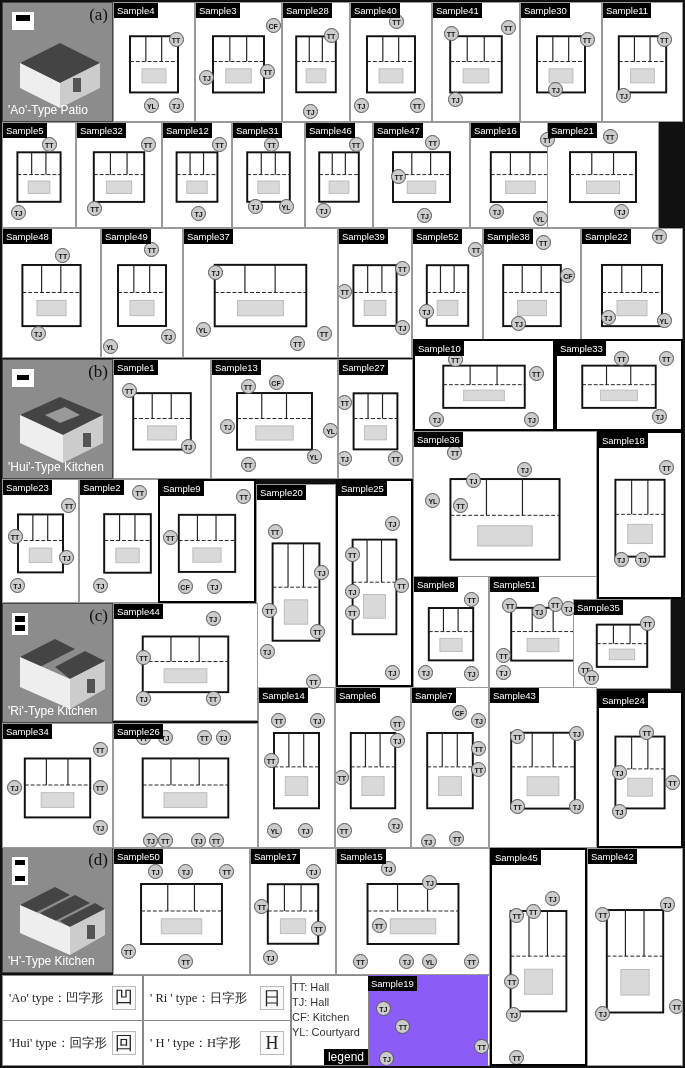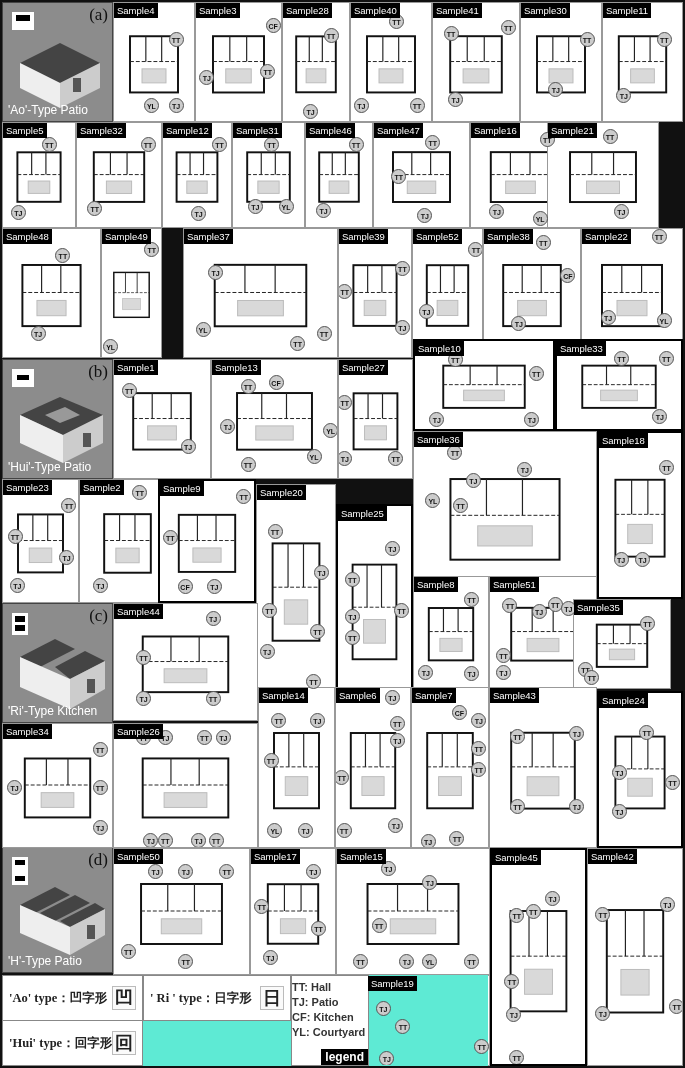--- a/index.html
+++ b/index.html
@@ -8,21 +8,21 @@
   .cell{position:absolute;background:#fff;box-sizing:border-box;border:1px solid #999;overflow:hidden;}
   .cell.thick{border:2px solid #000;}
   .tag{position:absolute;left:0;top:0;background:#000;color:#fff;font-size:9.5px;line-height:15px;padding:0 3px;white-space:nowrap;z-index:3;}
   .plan{position:absolute;left:0;top:0;width:100%;height:100%;}
   .lbl{position:absolute;width:15px;height:15px;border-radius:50%;background:#ccc;border:1px solid #555;font-size:7px;line-height:15px;text-align:center;color:#111;font-weight:bold;z-index:2;box-sizing:border-box;}
   .type-panel{position:absolute;background:#8c8c8c;box-sizing:border-box;border:1px solid #444;overflow:hidden;}
   .type-panel .letter{position:absolute;right:4px;top:2px;font-family:"Liberation Serif",serif;font-size:17px;color:#111;}
   .type-panel .caption{position:absolute;left:5px;bottom:4px;font-size:12px;color:#fff;white-space:nowrap;}
   .type-panel .icon-box{position:absolute;left:9px;top:9px;width:22px;height:18px;background:#fff;}
   .house{position:absolute;left:12px;top:25px;width:95px;height:85px;}
-  .legend{position:absolute;background:#5eead4;box-sizing:border-box;font-weight:bold;}
+  .legend{position:absolute;background:#8b5cf6;box-sizing:border-box;}
   .lg-cell{position:absolute;box-sizing:border-box;border:1px solid #888;background:#fff;font-family:"Liberation Serif",serif;font-size:12.5px;color:#222;}
   .lg-cell .txt{position:absolute;left:6px;top:50%;transform:translateY(-50%);white-space:nowrap;}
   .lg-cell .glyph{position:absolute;right:6px;top:50%;transform:translateY(-50%);width:22px;height:22px;border:1px solid #bbb;font-size:18px;line-height:22px;text-align:center;background:#fafafa;}
   .lg-key{position:absolute;left:374px;top:0;width:112px;height:94px;box-sizing:border-box;border:1px solid #888;background:#fff;}
   .lg-key div.k{font-size:11px;color:#333;margin-left:0;line-height:15px;}
   .lg-key .lg-title{position:absolute;right:0;bottom:0;background:#000;color:#fff;font-size:12px;padding:0 4px;line-height:16px;}
 </style>
 </head>
 <body>
 
@@ -46,21 +46,21 @@
         <div style="position:absolute;left:5px;top:6px;width:12px;height:5px;background:#000;"></div>
       </div>
     <span class="letter">(b)</span>
     <svg class="house" viewBox="0 0 95 85">
         <polygon points="5,30 45,12 88,30 48,50" fill="#444"></polygon>
         <polygon points="30,30 50,22 65,30 45,38" fill="#999"></polygon>
         <polygon points="5,30 48,50 48,78 5,58" fill="#eee"></polygon>
         <polygon points="48,50 88,30 88,58 48,78" fill="#ccc"></polygon>
         <rect x="68" y="48" width="8" height="14" fill="#555"></rect>
       </svg>
-    <span class="caption">'Hui'-Type Patio</span>
+    <span class="caption">'Hui'-Type Kitchen</span>
   </div>
   <div class="type-panel" style="left:2px;top:603px;width:111px;height:120px;">
     <div class="icon-box" style="height:22px;width:16px;">
         <div style="position:absolute;left:3px;top:3px;width:10px;height:6px;background:#000;"></div>
         <div style="position:absolute;left:3px;top:12px;width:10px;height:6px;background:#000;"></div>
       </div>
     <span class="letter">(c)</span>
     <svg class="house" viewBox="0 0 95 85">
         <polygon points="5,28 40,10 60,20 25,38" fill="#444"></polygon>
         <polygon points="40,38 70,22 90,32 55,50" fill="#444"></polygon>
@@ -77,21 +77,21 @@
       </div>
     <span class="letter">(d)</span>
     <svg class="house" viewBox="0 0 95 85">
         <polygon points="5,32 40,14 55,22 20,40" fill="#444"></polygon>
         <polygon points="25,40 60,22 75,30 40,48" fill="#444"></polygon>
         <polygon points="45,48 80,30 90,36 55,54" fill="#444"></polygon>
         <polygon points="5,32 55,54 55,82 5,60" fill="#eee"></polygon>
         <polygon points="55,54 90,36 90,62 55,82" fill="#ccc"></polygon>
         <rect x="72" y="52" width="8" height="14" fill="#555"></rect>
       </svg>
-    <span class="caption">'H'-Type Patio</span>
+    <span class="caption">'H'-Type Kitchen</span>
   </div>
 
   <div id="cells">
       <div class="cell" style="left: 113px; top: 2px; width: 82px; height: 120px;">
         <span class="tag">Sample4</span>
         <svg class="plan" viewBox="0 0 82 120">
     <rect x="16.400000000000002" y="33.6" width="49.199999999999996" height="57.599999999999994" fill="#fff" stroke="#111" stroke-width="2"></rect>
     <line x1="32.636" y1="33.6" x2="32.636" y2="59.519999999999996" stroke="#222" stroke-width="1.2"></line>
     <line x1="48.872" y1="33.6" x2="48.872" y2="59.519999999999996" stroke="#222" stroke-width="1.2"></line>
     <line x1="16.400000000000002" y1="59.519999999999996" x2="65.6" y2="59.519999999999996" stroke="#222" stroke-width="1" stroke-dasharray="4 2"></line>
@@ -280,21 +280,21 @@
         <svg class="plan" viewBox="0 0 99 130">
     <rect x="19.8" y="36.400000000000006" width="59.4" height="62.4" fill="#fff" stroke="#111" stroke-width="2"></rect>
     <line x1="39.402" y1="36.400000000000006" x2="39.402" y2="64.48" stroke="#222" stroke-width="1.2"></line>
     <line x1="59.004000000000005" y1="36.400000000000006" x2="59.004000000000005" y2="64.48" stroke="#222" stroke-width="1.2"></line>
     <line x1="19.8" y1="64.48" x2="79.2" y2="64.48" stroke="#222" stroke-width="1" stroke-dasharray="4 2"></line>
     <rect x="34.65" y="72.59200000000001" width="29.7" height="15.6" fill="#d9d9d9" stroke="#bbb"></rect>
   </svg>
         <span class="lbl" style="left: 52.4px; top: 19px;">TT</span>
         <span class="lbl" style="left: 27.65px; top: 97px;">TJ</span>
       </div>
-      <div class="cell" style="left: 101px; top: 228px; width: 61px; height: 130px;">
+      <div class="cell" style="left: 101px; top: 228px; width: 82px; height: 130px;">
         <span class="tag">Sample49</span>
         <svg class="plan" viewBox="0 0 82 130">
     <rect x="16.400000000000002" y="36.400000000000006" width="49.199999999999996" height="62.4" fill="#fff" stroke="#111" stroke-width="2"></rect>
     <line x1="32.636" y1="36.400000000000006" x2="32.636" y2="64.48" stroke="#222" stroke-width="1.2"></line>
     <line x1="48.872" y1="36.400000000000006" x2="48.872" y2="64.48" stroke="#222" stroke-width="1.2"></line>
     <line x1="16.400000000000002" y1="64.48" x2="65.6" y2="64.48" stroke="#222" stroke-width="1" stroke-dasharray="4 2"></line>
     <rect x="28.700000000000003" y="72.59200000000001" width="24.599999999999998" height="15.6" fill="#d9d9d9" stroke="#bbb"></rect>
   </svg>
         <span class="lbl" style="left: 42.2px; top: 12.5px;">TT</span>
         <span class="lbl" style="left: 58.6px; top: 99.6px;">TJ</span>
@@ -510,21 +510,21 @@
     <line x1="16" y1="103.168" x2="64" y2="103.168" stroke="#222" stroke-width="1" stroke-dasharray="4 2"></line>
     <rect x="28" y="116.1472" width="24" height="24.96" fill="#d9d9d9" stroke="#bbb"></rect>
   </svg>
         <span class="lbl" style="left: 10.6px; top: 38.76px;">TT</span>
         <span class="lbl" style="left: 57px; top: 80.36px;">TJ</span>
         <span class="lbl" style="left: 5px; top: 117.8px;">TT</span>
         <span class="lbl" style="left: 53px; top: 138.6px;">TT</span>
         <span class="lbl" style="left: 2.6px; top: 159.4px;">TJ</span>
         <span class="lbl" style="left: 49px; top: 188.52px;">TT</span>
       </div>
-      <div class="cell thick" style="left: 336px; top: 504px; width: 77px; height: 208px;">
+      <div class="cell thick" style="left: 336px; top: 479px; width: 77px; height: 208px;">
         <span class="tag">Sample25</span>
         <svg class="plan" viewBox="0 0 77 208">
     <rect x="15.4" y="58.24000000000001" width="46.199999999999996" height="99.84" fill="#fff" stroke="#111" stroke-width="2"></rect>
     <line x1="30.646" y1="58.24000000000001" x2="30.646" y2="103.168" stroke="#222" stroke-width="1.2"></line>
     <line x1="45.891999999999996" y1="58.24000000000001" x2="45.891999999999996" y2="103.168" stroke="#222" stroke-width="1.2"></line>
     <line x1="15.4" y1="103.168" x2="61.599999999999994" y2="103.168" stroke="#222" stroke-width="1" stroke-dasharray="4 2"></line>
     <rect x="26.95" y="116.1472" width="23.099999999999998" height="24.96" fill="#d9d9d9" stroke="#bbb"></rect>
   </svg>
         <span class="lbl" style="left: 46.9px; top: 34.6px;">TJ</span>
         <span class="lbl" style="left: 6.86px; top: 65.8px;">TT</span>
@@ -793,21 +793,25 @@
       <span class="glyph">凹</span>
     </div>
     <div class="lg-cell" style="left:141px;top:0;width:148px;height:46px;">
       <span class="txt">' Ri '  type：日字形</span>
       <span class="glyph">日</span>
     </div>
     <div class="lg-cell" style="left:0;top:45px;width:141px;height:46px;">
       <span class="txt">'Hui' type：回字形</span>
       <span class="glyph">回</span>
     </div>
+    <div class="lg-cell" style="left:141px;top:45px;width:148px;height:46px;">
+      <span class="txt">' H '  type：H字形</span>
+      <span class="glyph">H</span>
+    </div>
     <div class="lg-key" style="left:289px;width:78px;height:91px;padding-top:4px;">
       <div class="k">TT: Hall</div>
-      <div class="k">TJ: Patio</div>
+      <div class="k">TJ: Hall</div>
       <div class="k">CF: Kitchen</div>
       <div class="k">YL: Courtyard</div>
       <span class="lg-title">legend</span>
     </div>
   </div>
 </div>
 
 </body></html>

